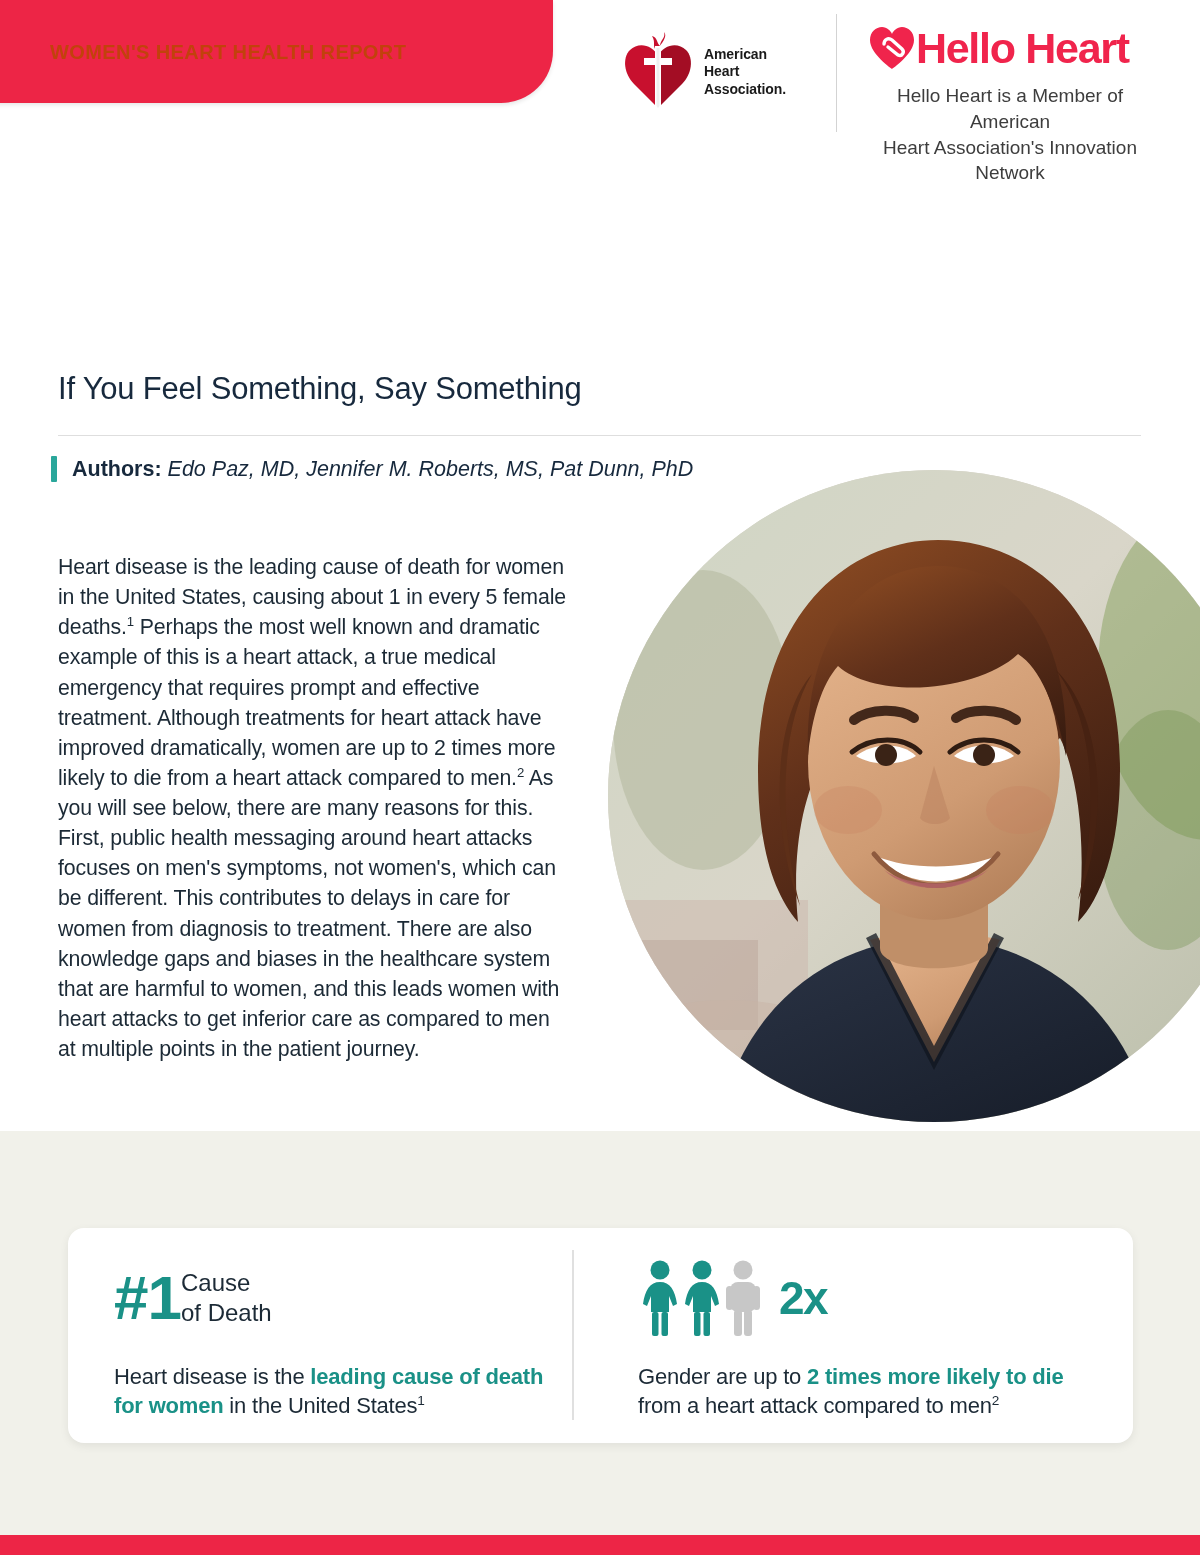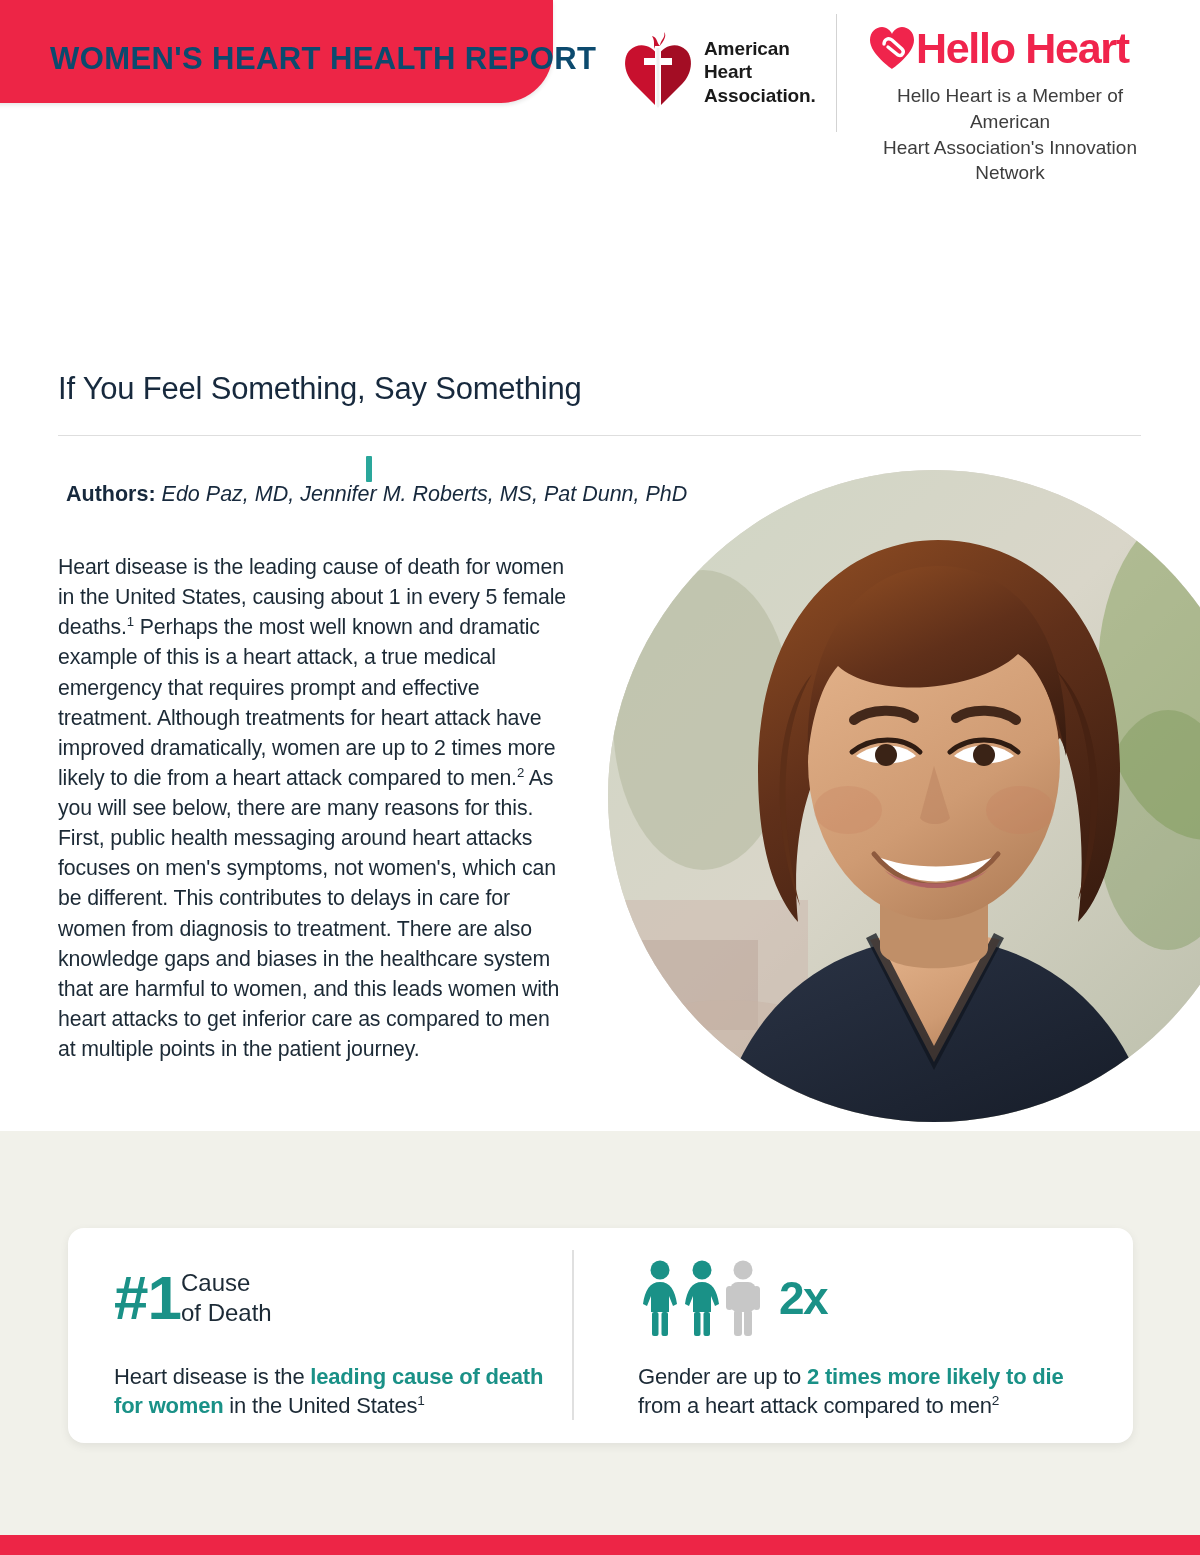--- a/index.html
+++ b/index.html
@@ -56,42 +56,42 @@
     width: 563px;
     height: 103px;
     background: #ed2546;
     border-bottom-right-radius: 52px;
     box-shadow: 0 2px 4px rgba(0,0,0,0.10);
   }
   .header-tag-label {
     position: absolute;
     left: 50px;
     top: 41px;
-    color: #0c4a6e;
-    font-size: 31px;
+    color: #c2410c;
+    font-size: 20px;
     font-weight: bold;
     letter-spacing: 0.4px;
     white-space: nowrap;
   }
 
   
   .aha-logo {
     position: absolute;
     left: 622px;
     top: 22px;
     width: 200px;
     height: 100px;
     display: flex;
     align-items: center;
   }
   .aha-mark { width: 72px; height: 80px; flex: 0 0 auto; }
   .aha-words {
     margin-left: 10px;
     color: #1a1a1a;
-    font-size: 19px;
+    font-size: 14px;
     font-weight: bold;
     line-height: 1.23;
     letter-spacing: -0.1px;
   }
 
   .logo-divider {
     position: absolute;
     left: 836px;
     top: 14px;
     width: 1px;
@@ -157,21 +157,20 @@
     width: 1083px;
     height: 1px;
     background: #dedede;
   }
   .authors-wrap {
     position: absolute;
     left: 51px;
     top: 456px;
     display: flex;
     align-items: center;
-    flex-direction: column;
   }
   .authors-bar {
     width: 6px;
     height: 26px;
     background: #2aa79b;
     border-radius: 1px;
     flex: 0 0 auto;
   }
   .authors-text {
     margin-left: 15px;

